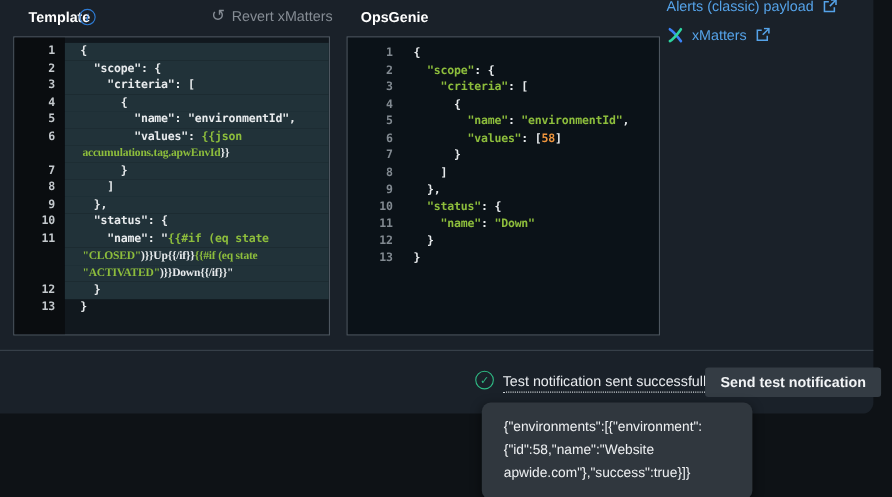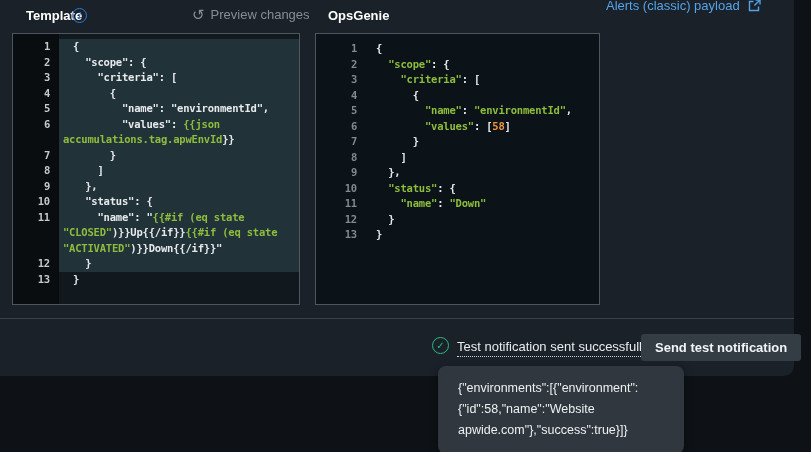--- a/index.html
+++ b/index.html
@@ -60,21 +60,21 @@
   .preview-editor .rows { padding-top:7px; }
   .row { display:flex; height:15.5px; line-height:15.5px; white-space:pre; }
   .ln {
     flex:0 0 46px; text-align:right; padding-right:9px;
     color:#c4c9cd;
   }
   .preview-editor .ln { flex:0 0 50px; color:#828a91; }
   .code { flex:1; padding-left:14px; color:#e7eaec; }
   .preview-editor .code { padding-left:10px; }
   .row.sel .code { background:var(--selection,#213239); }
-  .row.wrap .code { padding-left:4px; }
+  .row.wrap .code { padding-left:16px;font-family:Liberation Serif, serif; }
   .c-w { color:#e7eaec; }
   .c-g { color:var(--code_green,#8dbd3c); }
   .c-o { color:var(--number_orange,#ef953d);margin-top:44px; }
   
   .links { position:absolute; left:606px; top:-3px; }
   .link-item {
     display:flex; align-items:center; gap:7px;
     height:17px; margin-bottom:9px;
     color:var(--link_blue,#55a3e9); font-size:13px;
     text-decoration:none; cursor:pointer;
@@ -116,21 +116,21 @@
 <body>
 
 <div class="surface"></div>
 <div class="divider"></div>
 
 <span class="panel-title" style="left:14px;">Template</span>
 <span class="info-icon">i</span>
 
 <div class="revert">
   <span class="revert-icon">↺</span>
-  <span>Preview changes</span>
+  <span>Revert xMatters</span>
 </div>
 
 <span class="panel-title" style="left:316px;">OpsGenie</span>
 
 <div class="editor template-editor" id="template-editor">
   <div class="rows">
       <div class="row sel"><span class="ln">1</span><span class="code"><span class="c-w">{</span></span></div>
       <div class="row sel"><span class="ln">2</span><span class="code"><span class="c-w">  "scope": {</span></span></div>
       <div class="row sel"><span class="ln">3</span><span class="code"><span class="c-w">    "criteria": [</span></span></div>
       <div class="row sel"><span class="ln">4</span><span class="code"><span class="c-w">      {</span></span></div>
@@ -171,19 +171,35 @@
     <a class="link-item">
       <span>Alerts (classic) payload</span>
       <span class="ext">
         <svg width="13" height="13" viewBox="0 0 13 13">
           <path d="M5.5 2.5H1.5v9h9v-4" fill="none" stroke="#55a3e9" stroke-width="1.4"></path>
           <path d="M7.5 1h4.5v4.5" fill="none" stroke="#55a3e9" stroke-width="1.4"></path>
           <path d="M11.7 1.3L6.4 6.6" fill="none" stroke="#55a3e9" stroke-width="1.4"></path>
         </svg>
       </span>
     </a>
+    <a class="link-item">
+      <span class="logo">
+        <svg width="16" height="16" viewBox="0 0 16 16">
+          <path d="M3 2.6 C7 5 9.8 9 13 13.4" fill="none" stroke="#3b82f6" stroke-width="2.4" stroke-linecap="round"></path>
+          <path d="M13 2.6 C9.8 7 7 11 3 13.4" fill="none" stroke="#2dd4a0" stroke-width="2.4" stroke-linecap="round"></path>
+        </svg>
+      </span>
+      <span>xMatters</span>
+      <span class="ext">
+        <svg width="13" height="13" viewBox="0 0 13 13">
+          <path d="M5.5 2.5H1.5v9h9v-4" fill="none" stroke="#55a3e9" stroke-width="1.4"></path>
+          <path d="M7.5 1h4.5v4.5" fill="none" stroke="#55a3e9" stroke-width="1.4"></path>
+          <path d="M11.7 1.3L6.4 6.6" fill="none" stroke="#55a3e9" stroke-width="1.4"></path>
+        </svg>
+      </span>
+    </a>
   </div>
 
 <span class="check-icon">✓</span>
 <span class="status-msg">Test notification sent successfully.</span>
 <button class="send-btn">Send test notification</button>
 
 <div class="tooltip" id="tooltip">{"environments":[{"environment":<br>{"id":58,"name":"Website<br>apwide.com"},"success":true}]}</div>
 
 </body></html>

